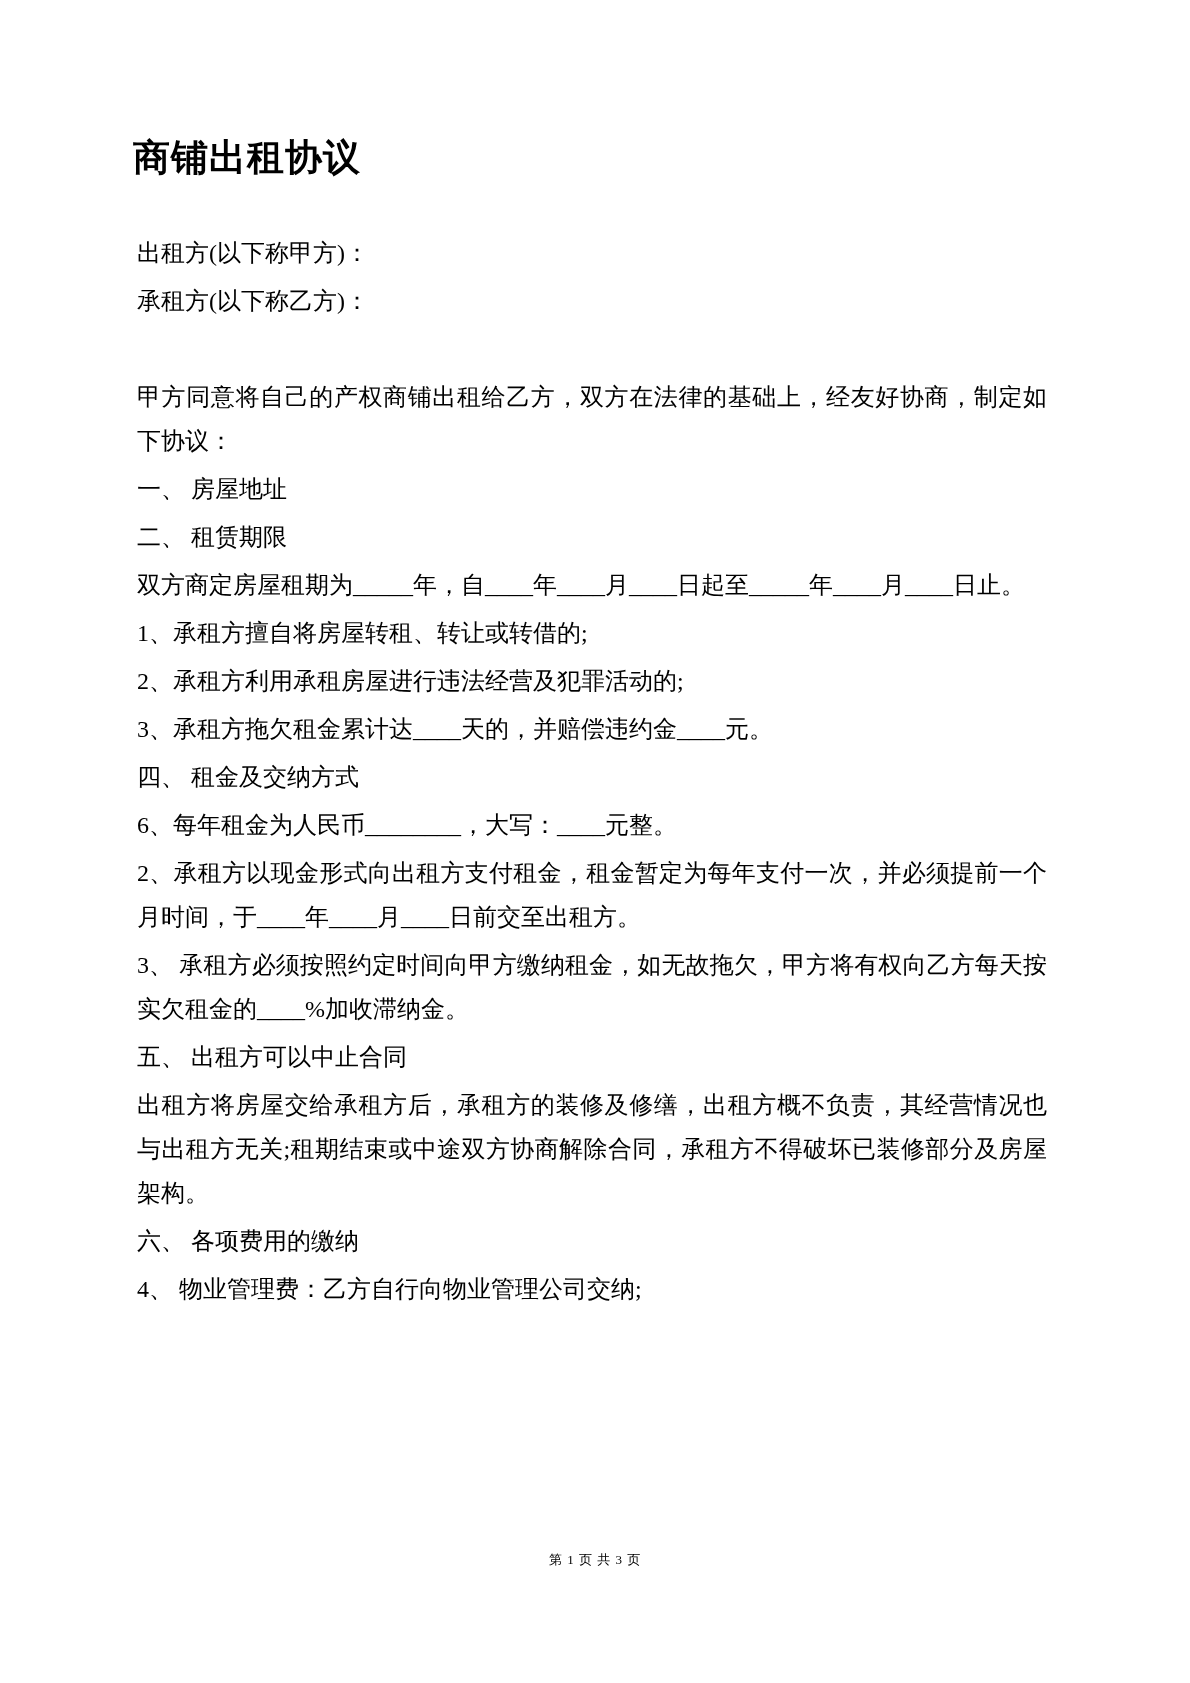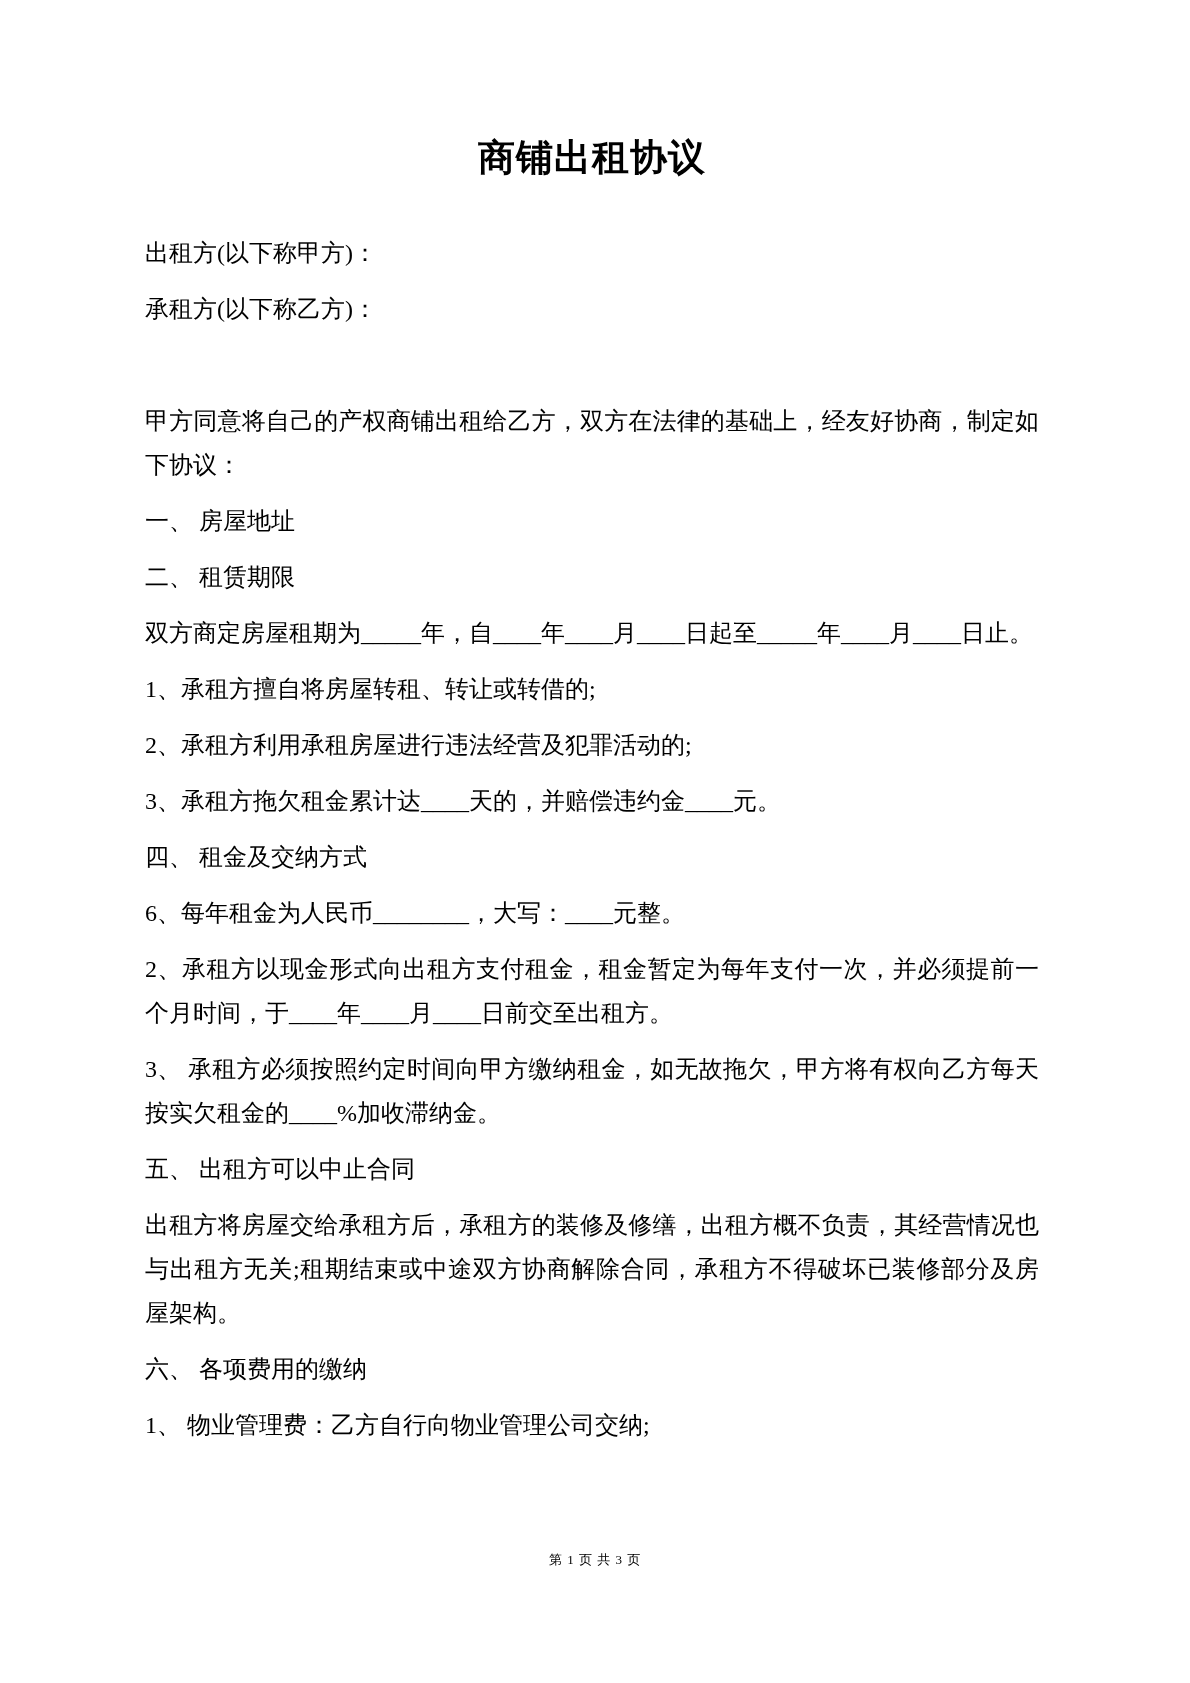--- a/index.html
+++ b/index.html
@@ -21,33 +21,32 @@
     position: absolute;
     top: 0;
     left: 133px;
     width: 918px;
   }
   .doc-title {
     margin-top: 130px;
     font-size: 37px;
     line-height: 56px;
     font-weight: 700;
-    text-align: center;
     letter-spacing: 1px;
   }
   .doc-body {
     margin-top: 45px;
     font-size: 24px;
     line-height: 44px;
     text-align: justify;
     word-break: break-all;
   }
   .para {
     min-height: 44px;
-    margin: 12px;
+    margin: 4px;
   }
   .para.blank {
     
   }
   .footer {
     position: absolute;
     top: 1551px;
     left: 0;
     width: 100%;
     text-align: center;
@@ -73,17 +72,17 @@
         <div class="para">1、承租方擅自将房屋转租、转让或转借的;</div>
         <div class="para">2、承租方利用承租房屋进行违法经营及犯罪活动的;</div>
         <div class="para">3、承租方拖欠租金累计达____天的，并赔偿违约金____元。</div>
         <div class="para">四、 租金及交纳方式</div>
         <div class="para">6、每年租金为人民币________，大写：____元整。</div>
         <div class="para">2、承租方以现金形式向出租方支付租金，租金暂定为每年支付一次，并必须提前一个月时间，于____年____月____日前交至出租方。</div>
         <div class="para">3、 承租方必须按照约定时间向甲方缴纳租金，如无故拖欠，甲方将有权向乙方每天按实欠租金的____%加收滞纳金。</div>
         <div class="para">五、 出租方可以中止合同</div>
         <div class="para">出租方将房屋交给承租方后，承租方的装修及修缮，出租方概不负责，其经营情况也与出租方无关;租期结束或中途双方协商解除合同，承租方不得破坏已装修部分及房屋架构。</div>
         <div class="para">六、 各项费用的缴纳</div>
-        <div class="para">1、 物业管理费：乙方自行向物业管理公司交纳;</div>
+        <div class="para">4、 物业管理费：乙方自行向物业管理公司交纳;</div>
       </div>
   </div>
   <div class="footer">第 1 页 共 3 页</div>
 </div>
 
 </body></html>

